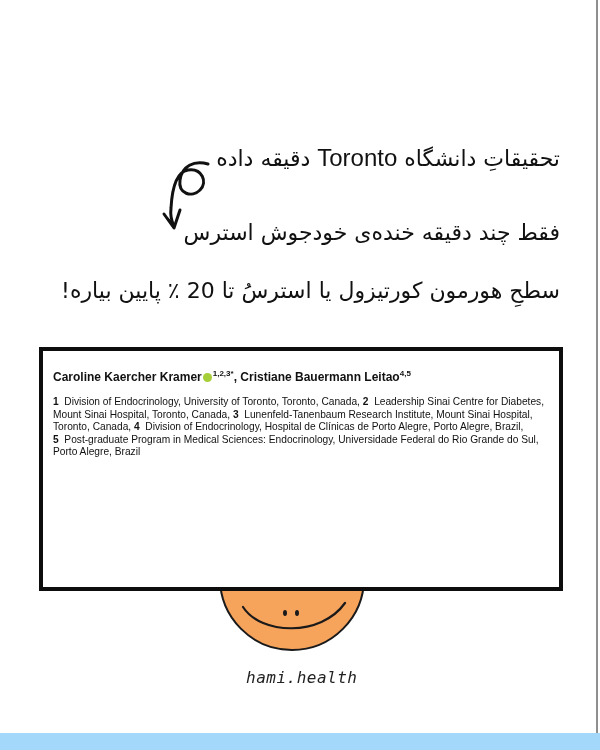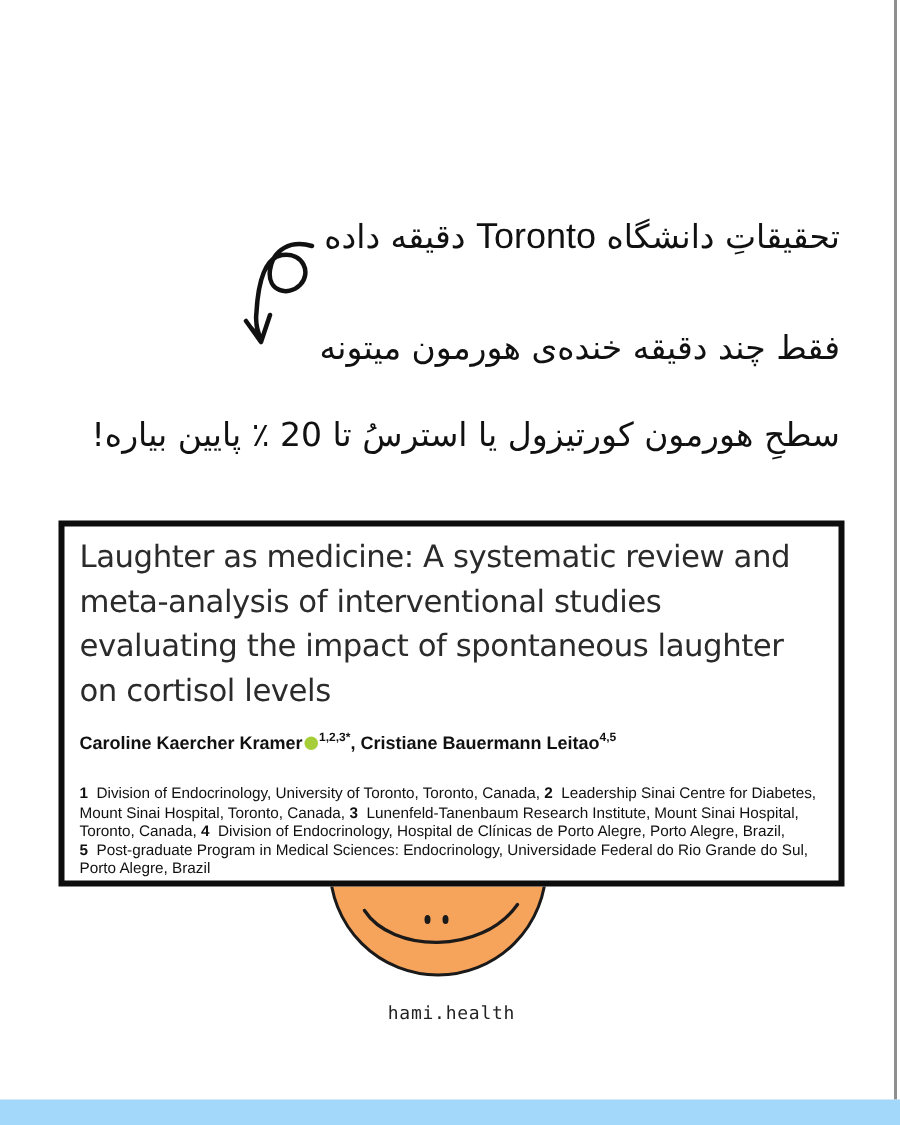--- a/index.html
+++ b/index.html
@@ -48,60 +48,59 @@
       font-family:"Liberation Sans", sans-serif; font-weight:bold; font-size:12px;
       color:#111; margin-top:12px; white-space:nowrap;
     }
     .authors sup { font-size:8px; font-weight:bold; }
     .orcid {
       display:inline-block; width:9px; height:9px; border-radius:50%;
       background:#a6ce39; vertical-align:middle; margin:0 1px 0 1px;
     }
     .affil {
       font-family:"Liberation Sans", sans-serif; font-size:10.2px; line-height:12.6px;
-      color:#111; margin-top:22px;
+      color:#111; margin-top:12px;
     }
     .affil b { font-weight:bold; }
 
     .brand {
       position:absolute; left:246px; top:668px; width:110px; text-align:center;
-      font-family:"DejaVu Sans Mono", monospace; font-size:12px; color:#222;
-      letter-spacing:0.5px; 
+      font-family:"DejaVu Sans Mono", monospace; font-size:16px; color:#222;
+      letter-spacing:0.5px; font-style:italic;
     }
   </style>
 </head>
 <body>
 
 <div class="right-edge"></div>
 
 <div class="fa-line" id="line1">
   <span>تحقیقاتِ دانشگاه</span>
   <span class="latin">Toronto</span>
   <span>دقیقه داده</span>
 </div>
 
 <svg class="arrow" viewBox="0 0 80 90">
   <path d="M58 14 C44 10, 32 16, 30 30 C28 44, 42 48, 50 40 C58 32, 52 18, 38 20 C26 22, 22 40, 21 58 C20 66, 22 72, 24 76" fill="none" stroke="#111" stroke-width="3" stroke-linecap="round"></path>
   <path d="M14 64 L24 78 L30 60" fill="none" stroke="#111" stroke-width="3" stroke-linecap="round" stroke-linejoin="round"></path>
   <path d="M17 68 L25 75" fill="none" stroke="#111" stroke-width="2" stroke-linecap="round"></path>
 </svg>
 
-<div class="fa-line" id="line2">فقط چند دقیقه خنده‌ی هورمون میتونه</div>
+<div class="fa-line" id="line2">فقط چند دقیقه خنده‌ی خودجوش استرس</div>
 <div class="fa-line" id="line3">سطحِ  هورمون کورتیزول یا استرسُ تا 20 ٪ پایین بیاره!</div>
 
 <div class="face">
   <svg width="146" height="146" viewBox="0 0 146 146">
     <ellipse cx="64" cy="106" rx="2" ry="3" fill="#1a1a1a"></ellipse>
     <ellipse cx="76" cy="106" rx="2" ry="3" fill="#1a1a1a"></ellipse>
     <path d="M22 100 C40 128, 100 130, 124 96" fill="none" stroke="#1a1a1a" stroke-width="2.2" stroke-linecap="round"></path>
   </svg>
 </div>
 
 <div class="paper-card">
-  <p class="paper-title">Laughter as medicine: A systematic review and meta-analysis of interventional studies evaluating the impact of spontaneous laughter on cortisol levels</p>
   <div class="authors">
     <span>Caroline Kaercher Kramer</span><span class="orcid"></span><sup>1,2,3</sup><sup>*</sup>,
     <span>Cristiane Bauermann Leitao</span><sup>4,5</sup>
   </div>
   <div class="affil">
     <b>1</b>&nbsp;
     <span>Division of Endocrinology, University of Toronto, Toronto, Canada,</span>
     <b>2</b>&nbsp;
     <span>Leadership Sinai Centre for Diabetes, Mount Sinai Hospital, Toronto, Canada,</span>
     <b>3</b>&nbsp;

